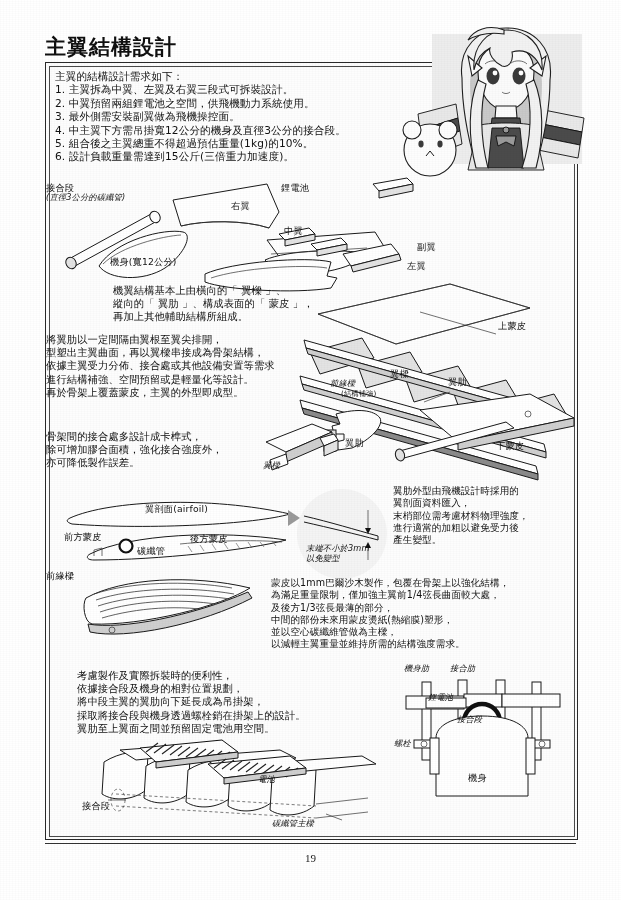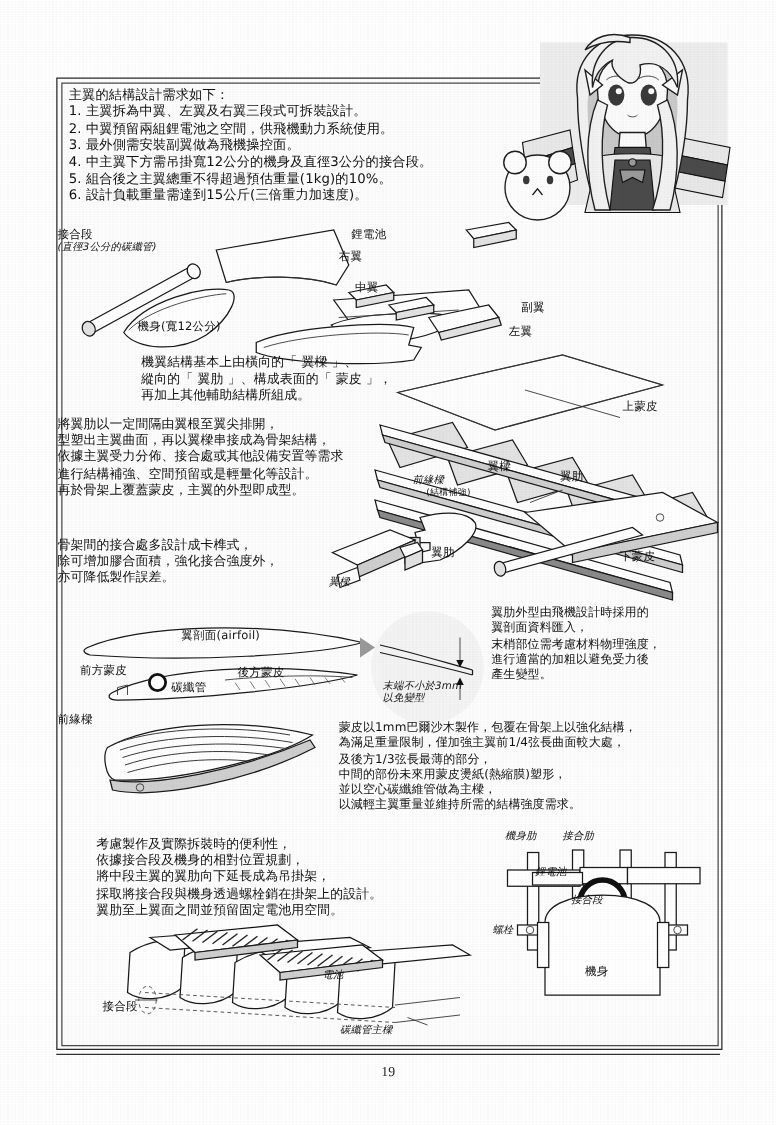--- a/index.html
+++ b/index.html
@@ -78,20 +78,21 @@
   .cloth-m{fill:#9a9a9a;stroke:#111;stroke-width:.9;}
   .cloth-l{fill:#e8e8e8;stroke:#111;stroke-width:.9;}
   .eye{fill:#3a3a3a;}
   .bear{fill:#fdfdfd;stroke:#1f1f1f;stroke-width:1.1;}
 </style>
 </head>
 <body>
 
 <div class="page">
 
+  <div class="title">主翼結構設計</div>
 
   <div class="frame">
     <div class="frame-inner"></div>
   </div>
 
   <div class="req-box">
     <div class="lead">主翼的結構設計需求如下：</div>
     <ul class="req-list">
       <li>1. 主翼拆為中翼、左翼及右翼三段式可拆裝設計。</li>
       <li>2. 中翼預留兩組鋰電池之空間，供飛機動力系統使用。</li>
@@ -201,21 +202,21 @@
     </g>
 
     <g>
       <polygon class="fillw" points="288,76 336,66 344,76 296,88"></polygon>
       <polygon class="fillg" points="296,88 344,76 346,82 298,94"></polygon>
     </g>
   </svg>
 
   <div class="lbl" style="left:46px;top:182px;">接合段</div>
   <div class="lbl sm" style="left:46px;top:192px;">(直徑3公分的碳纖管)</div>
-  <div class="lbl" style="left:231px;top:200px;margin-left:40px;">右翼</div>
+  <div class="lbl" style="left:231px;top:200px;">右翼</div>
   <div class="lbl" style="left:110px;top:256px;">機身(寬12公分)</div>
   <div class="lbl" style="left:284px;top:225px;">中翼</div>
   <div class="lbl" style="left:281px;top:182px;">鋰電池</div>
   <div class="lbl" style="left:371px;top:260px;margin-left:36px;">左翼</div>
   <div class="lbl" style="left:417px;top:241px;">副翼</div>
 
   <div class="para" style="left:113px;top:284px;width:250px;">機翼結構基本上由橫向的「 翼樑 」、
 縱向的「 翼肋 」、構成表面的「 蒙皮 」，
 再加上其他輔助結構所組成。</div>
 

